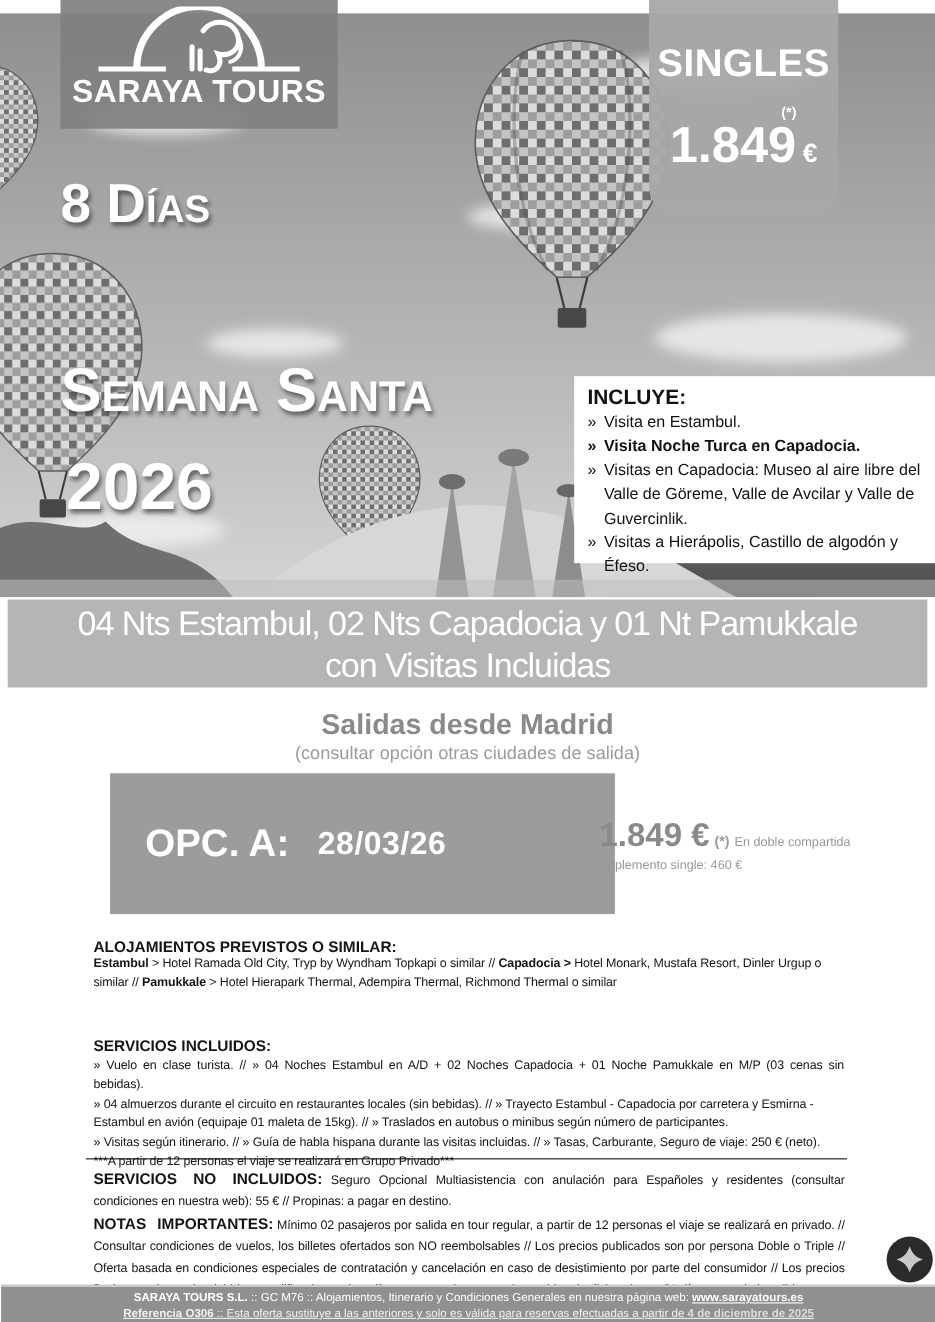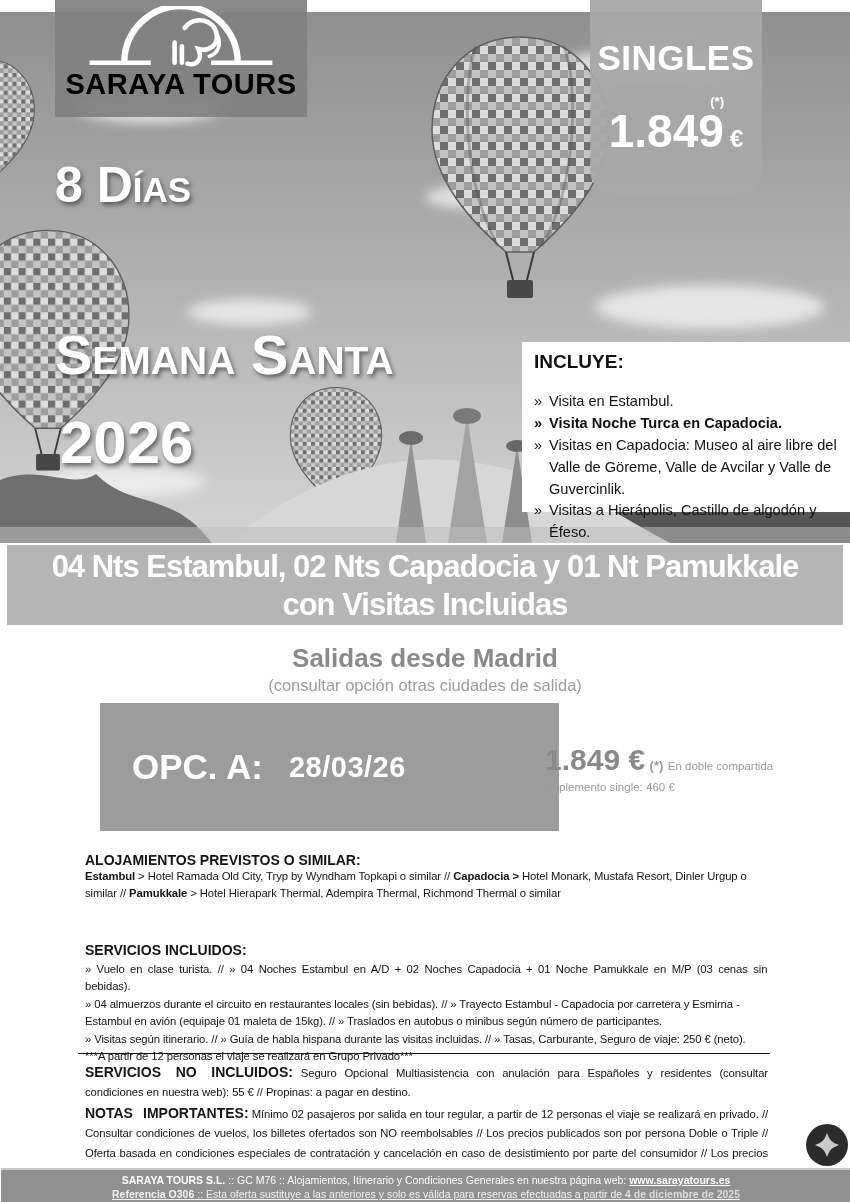--- a/index.html
+++ b/index.html
@@ -6,47 +6,47 @@
   #page{position:relative;width:850px;height:1202px;background:#ffffff;overflow:hidden;
         font-family:"Liberation Sans","DejaVu Sans",sans-serif;margin:0 auto;}
 
   
   .hero{position:absolute;left:0;top:0;width:850px;height:543px;}
   .photo{position:absolute;left:0;top:12px;width:850px;height:531px;display:block;}
 
   .logo-box{position:absolute;left:55px;top:0;width:252px;height:117px;
             background:rgba(128,128,128,.93);text-align:center;z-index:3;}
   .logo-bird{display:block;margin:6px auto 0;width:210px;height:64px;}
-  .brand-name{color:#000000;font-weight:bold;font-size:29px;letter-spacing:.5px;margin-top:-2px;}
+  .brand-name{color:#ffffff;font-weight:bold;font-size:29px;letter-spacing:.5px;margin-top:-2px;}
 
   .singles-box{position:absolute;left:590px;top:0;width:172px;height:196px;z-index:3;
                background:rgba(168,168,168,.95);border-radius:0 0 26px 26px;text-align:center;color:#fff;}
   .s-label{font-weight:bold;font-size:35px;margin-top:38px;letter-spacing:.5px;}
   .s-mark{font-weight:bold;font-size:13px;margin-top:16px;text-align:right;padding-right:38px;}
   .s-price{font-weight:bold;font-size:46px;line-height:40px;margin-top:2px;}
   .s-cur{font-size:24px;margin-left:6px;}
 
   .t-line,.t-days{position:absolute;color:#fff;font-weight:bold;z-index:2;
           text-shadow:2px 3px 4px rgba(50,50,50,.65);white-space:nowrap;
           font-variant:small-caps;}
   .t-days{left:55px;top:156px;font-size:50px;}
   .t1{left:55px;top:234px;font-size:56px;}
   .t2{left:55px;top:322px;font-size:56px;}
   .t3{left:60px;top:408px;font-size:60px;}
 
   .incluye{position:absolute;left:522px;top:342px;width:328px;height:170px;background:#ffffff;
            z-index:2;padding:9px 10px 8px 12px;box-sizing:border-box;color:#111;}
-  .inc-title{font-weight:bold;font-size:19px;margin-bottom:18px;}
+  .inc-title{font-weight:bold;font-size:19px;margin-bottom:1px;}
   .inc-item{display:flex;font-size:14.6px;line-height:1.5;}
   .inc-item .mark{width:15px;flex:0 0 15px;}
   .inc-item.bold{font-weight:bold;}
 
   
   .banner{position:absolute;left:7px;top:545px;width:836px;height:80px;background:#b5b5b5;
-          color:#fff;font-weight:bold;font-size:31px;letter-spacing:-1px;text-align:center;
+          color:#fff;font-weight:normal;font-size:31px;letter-spacing:-1px;text-align:center;
           line-height:38px;padding-top:3px;box-sizing:border-box;}
 
   
   .salidas{position:absolute;left:0;top:643px;width:850px;text-align:center;}
   .sal-title{color:#8a8a8a;font-weight:bold;font-size:26px;}
   .sal-sub{color:#9b9b9b;font-size:16.5px;margin-top:2px;}
 
   
   .opc-box{position:absolute;left:100px;top:703px;width:459px;height:128px;background:#9c9c9c;
            color:#fff;display:flex;align-items:center;padding-left:32px;box-sizing:border-box;}

